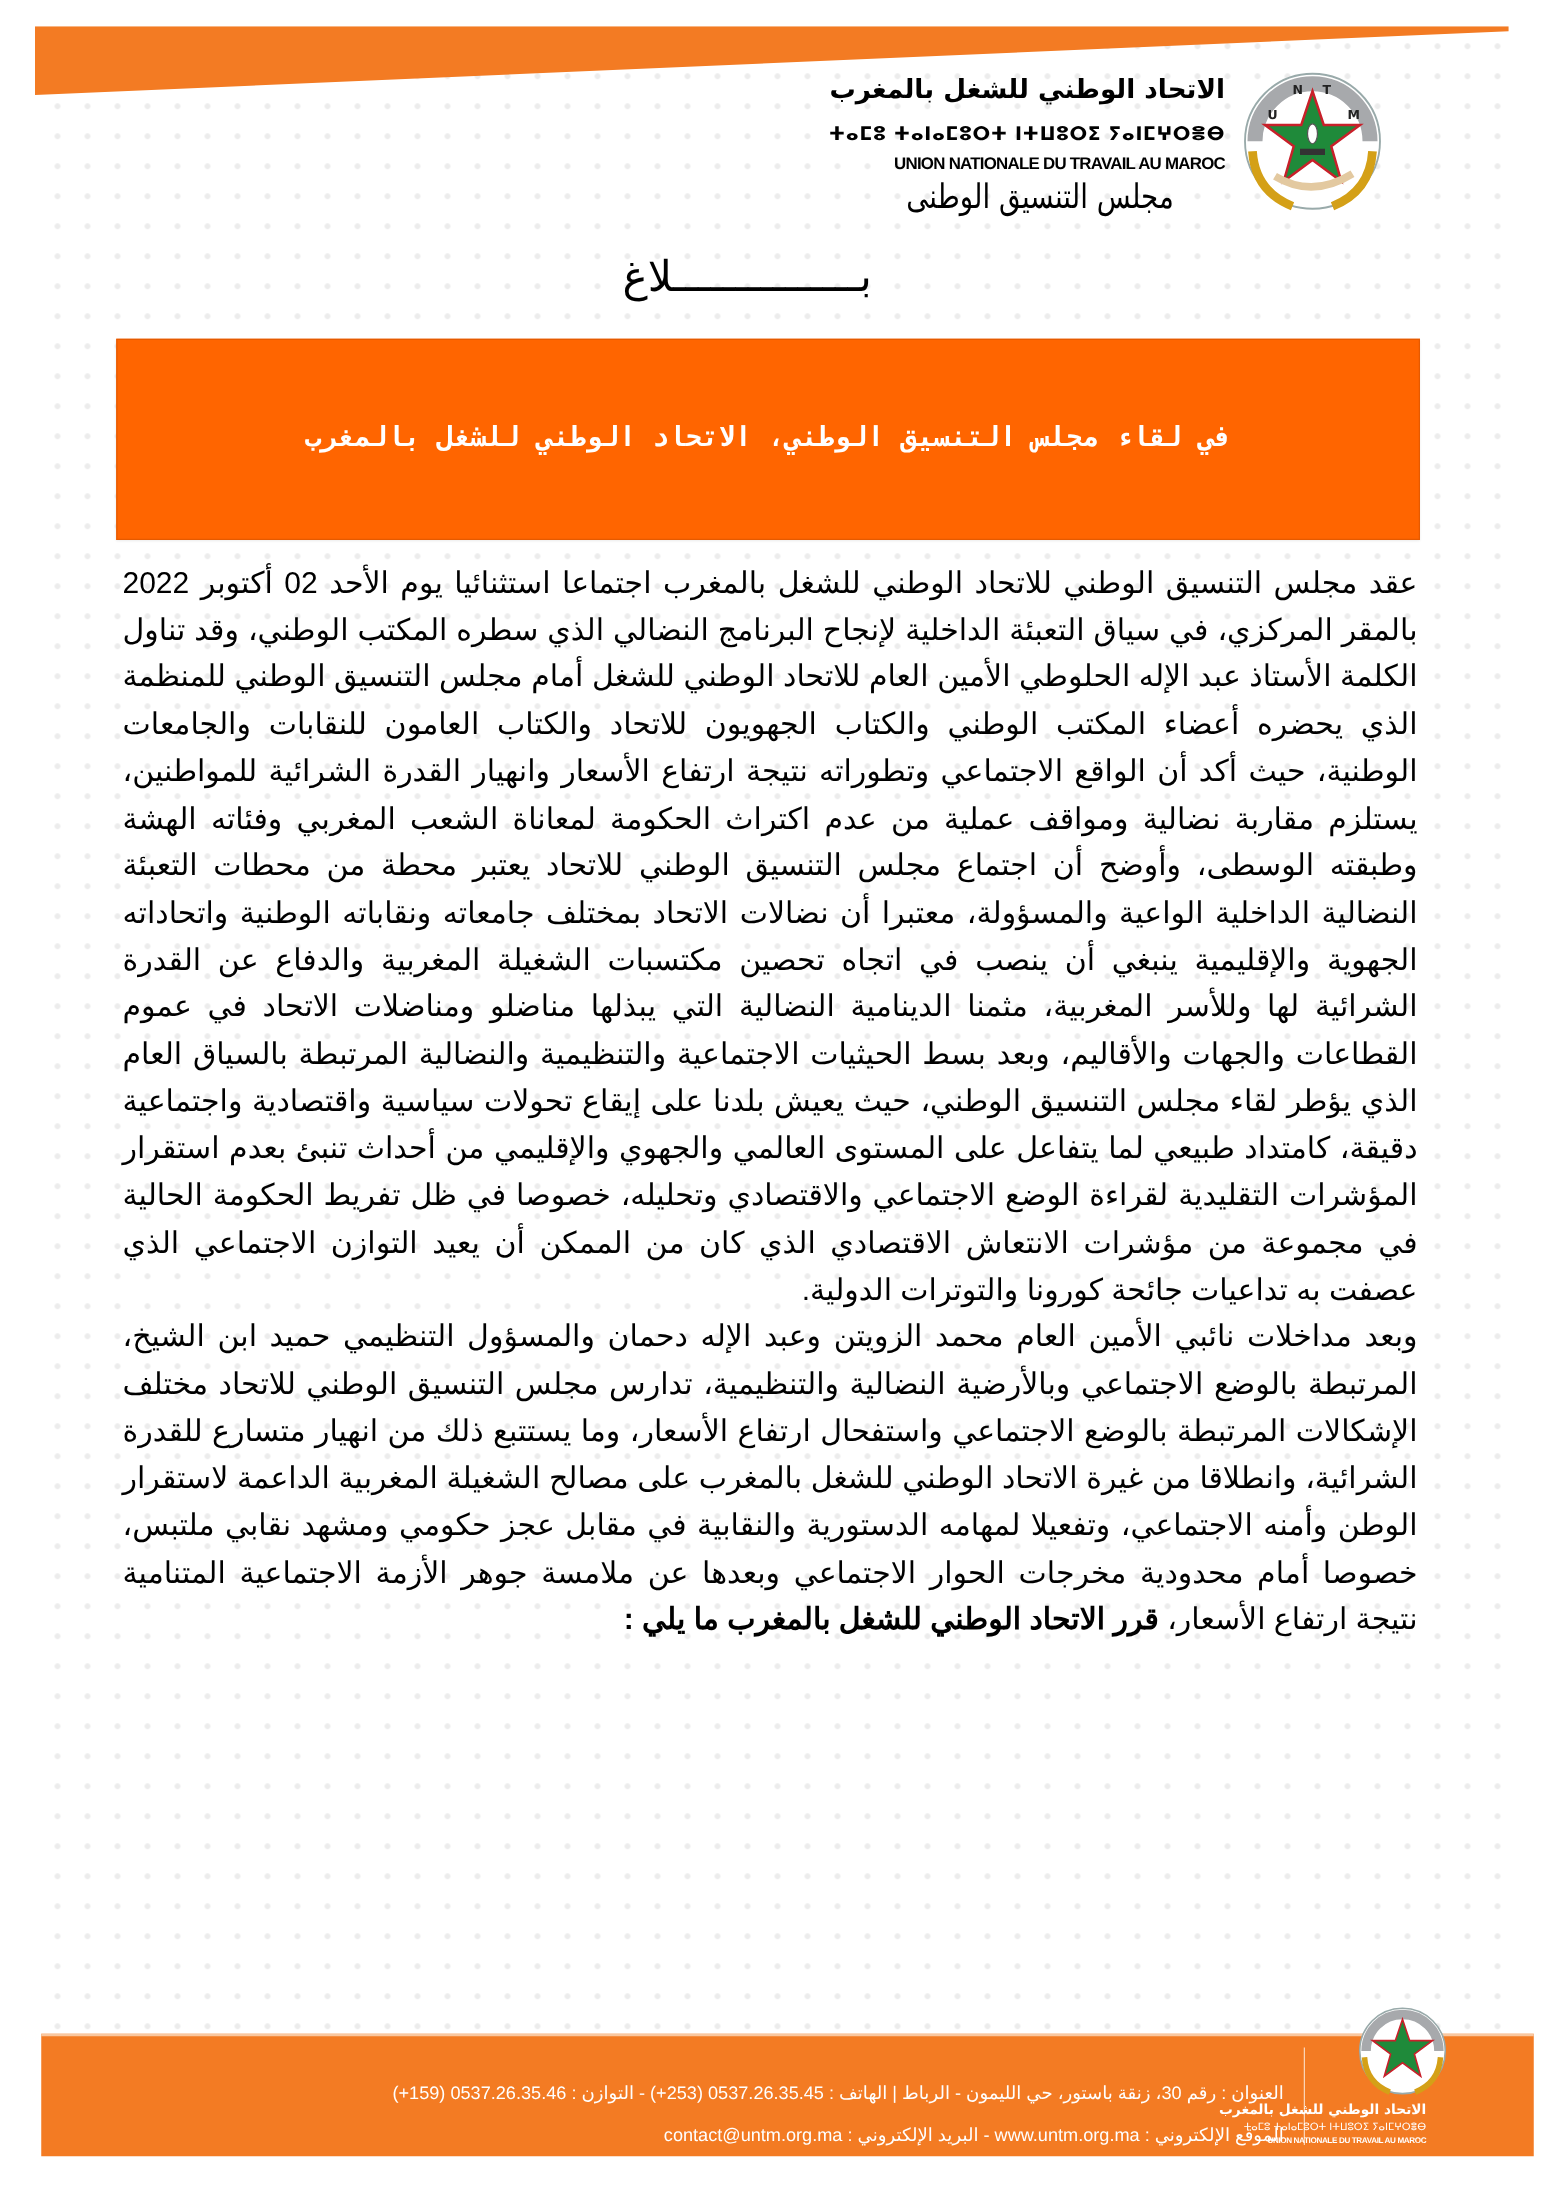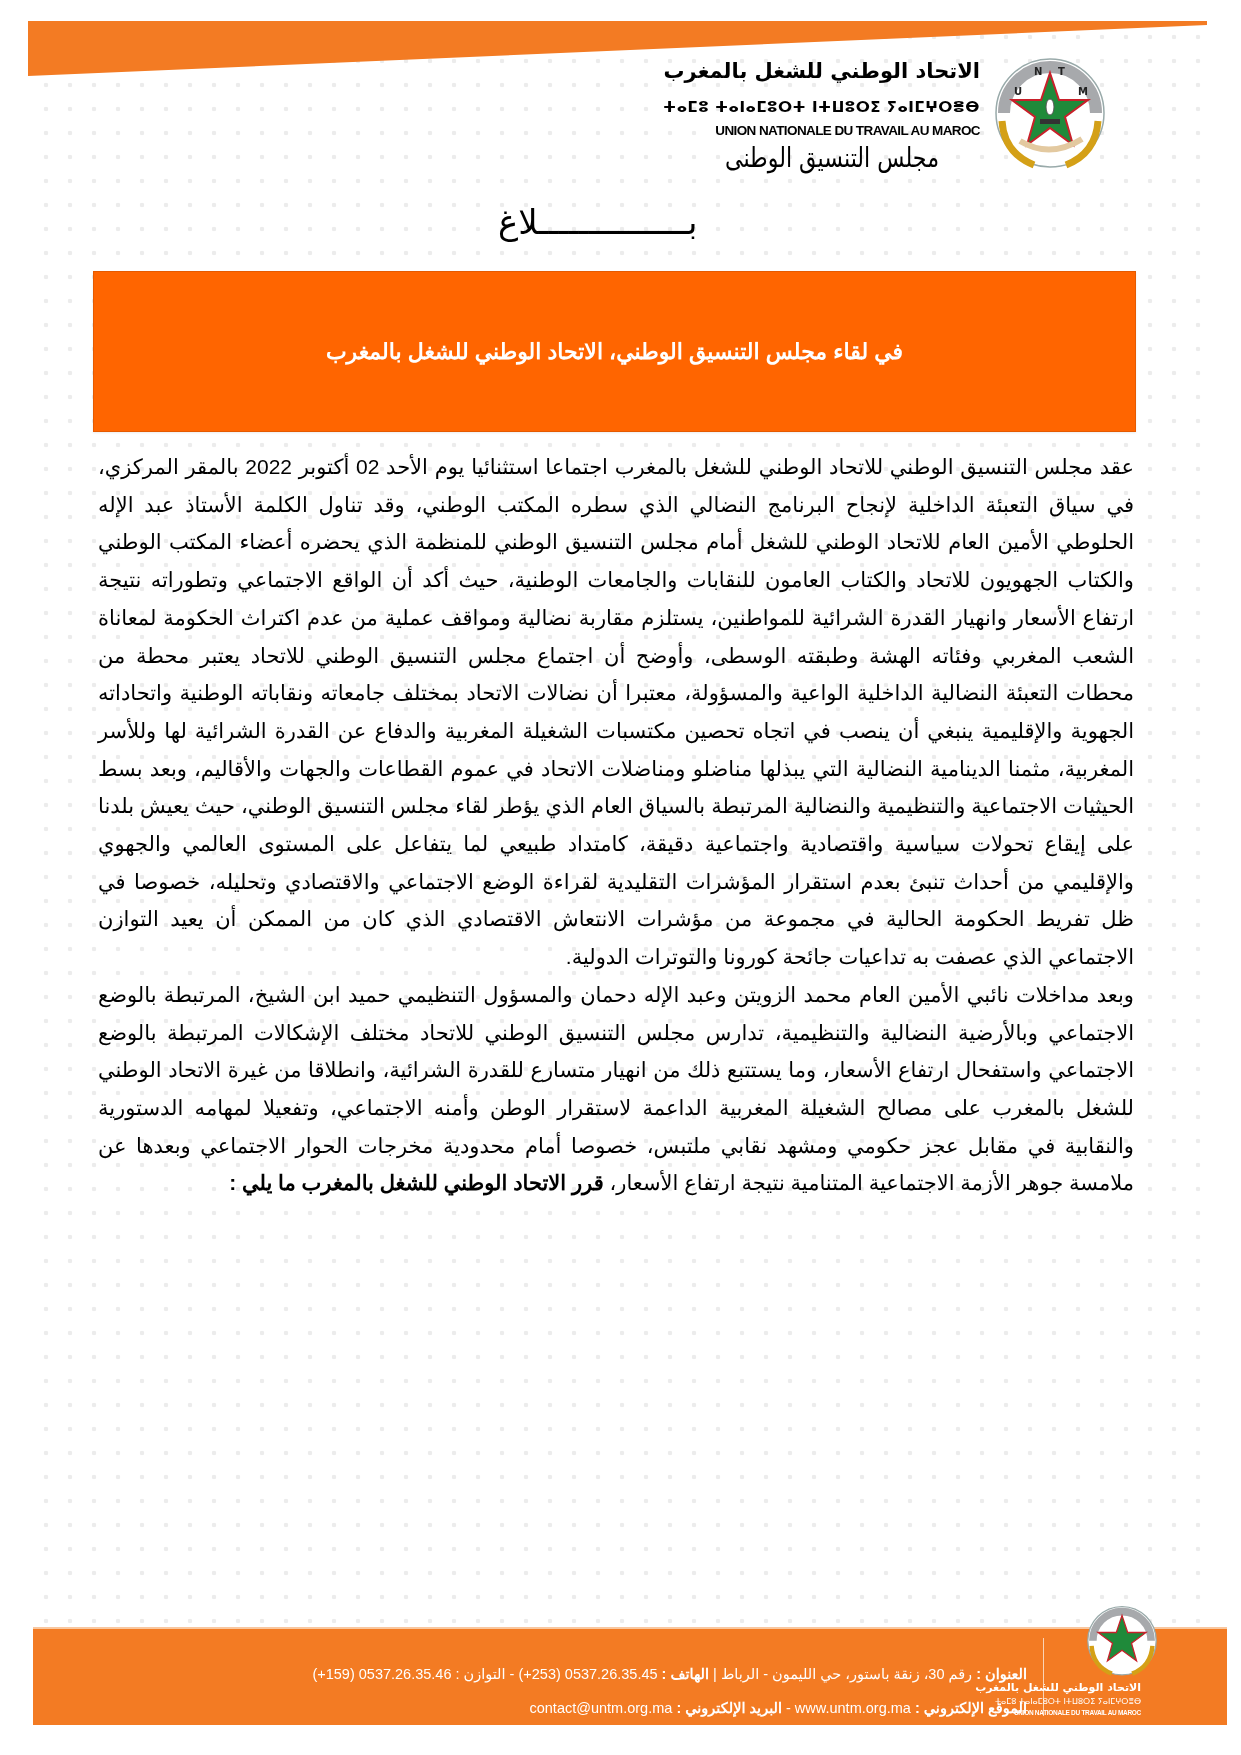--- a/index.html
+++ b/index.html
@@ -42,40 +42,40 @@
     font-family: "DejaVu Sans", sans-serif; white-space: nowrap;
   }
   .headline-box {
     position: absolute; left: 93px; top: 271px; width: 1043px; height: 161px;
     background: #ff6500; border: 1px solid #e55a00; box-sizing: border-box;
     direction: rtl; text-align: center; color: #fff;
     display: flex; flex-direction: column; justify-content: center; gap: 6px;
     box-shadow: 0 1px 2px rgba(0,0,0,0.08);
   }
   .headline-line {
-    font-family: Liberation Sans, sans-serif; font-weight: bold; font-size: 22px;
+    font-family: Liberation Mono, monospace; font-weight: bold; font-size: 22px;
     line-height: 38px; white-space: nowrap;
   }
   .body-text {
     position: absolute; left: 98px; top: 448px; width: 1036px;
     direction: rtl; text-align: justify; text-align-last: right;
-    font-family: "Liberation Sans", sans-serif; font-size: 21px; line-height: 37.7px;
+    font-family: "Liberation Sans", sans-serif; font-size: 24px; line-height: 37.7px;
   }
   .body-text p { margin: 0; }
   .bold { font-weight: bold; }
   .footer-band {
     position: absolute; left: 33px; top: 1627px; width: 1194px; height: 98px;
     background: #f37b23; border-top: 2px solid #f9c79f; box-sizing: border-box;
   }
   .footer-sep { position: absolute; left: 1043px; top: 1638px; width: 1px; height: 78px; background: #fbd3b4; }
   .footer-line {
     position: absolute; right: 214px; direction: rtl; color: #fff; white-space: nowrap;
     font-family: "Liberation Sans", sans-serif; font-size: 14.5px;
   }
-  .footer-line .lbl { font-weight: bold; text-align: center; }
+  .footer-line .lbl { font-weight: normal; text-align: center; }
   .f1 { top: 1666px; }
   .f2 { top: 1700px; }
   .footer-logo { position: absolute; left: 1082px; top: 1604px; width: 80px; height: 76px; }
   .footer-org { position: absolute; right: 100px; direction: rtl; color: #fff; white-space: nowrap; text-align: right; }
   .fo1 { top: 1681px; font-weight: bold; font-size: 11px; }
   .fo2 { top: 1697px; font-size: 8px; }
   .fo3 { top: 1709px; font-size: 6.5px; font-weight: bold; font-family: "Liberation Sans", sans-serif; letter-spacing: -0.3px; }
 </style>
 </head>
 <body>

